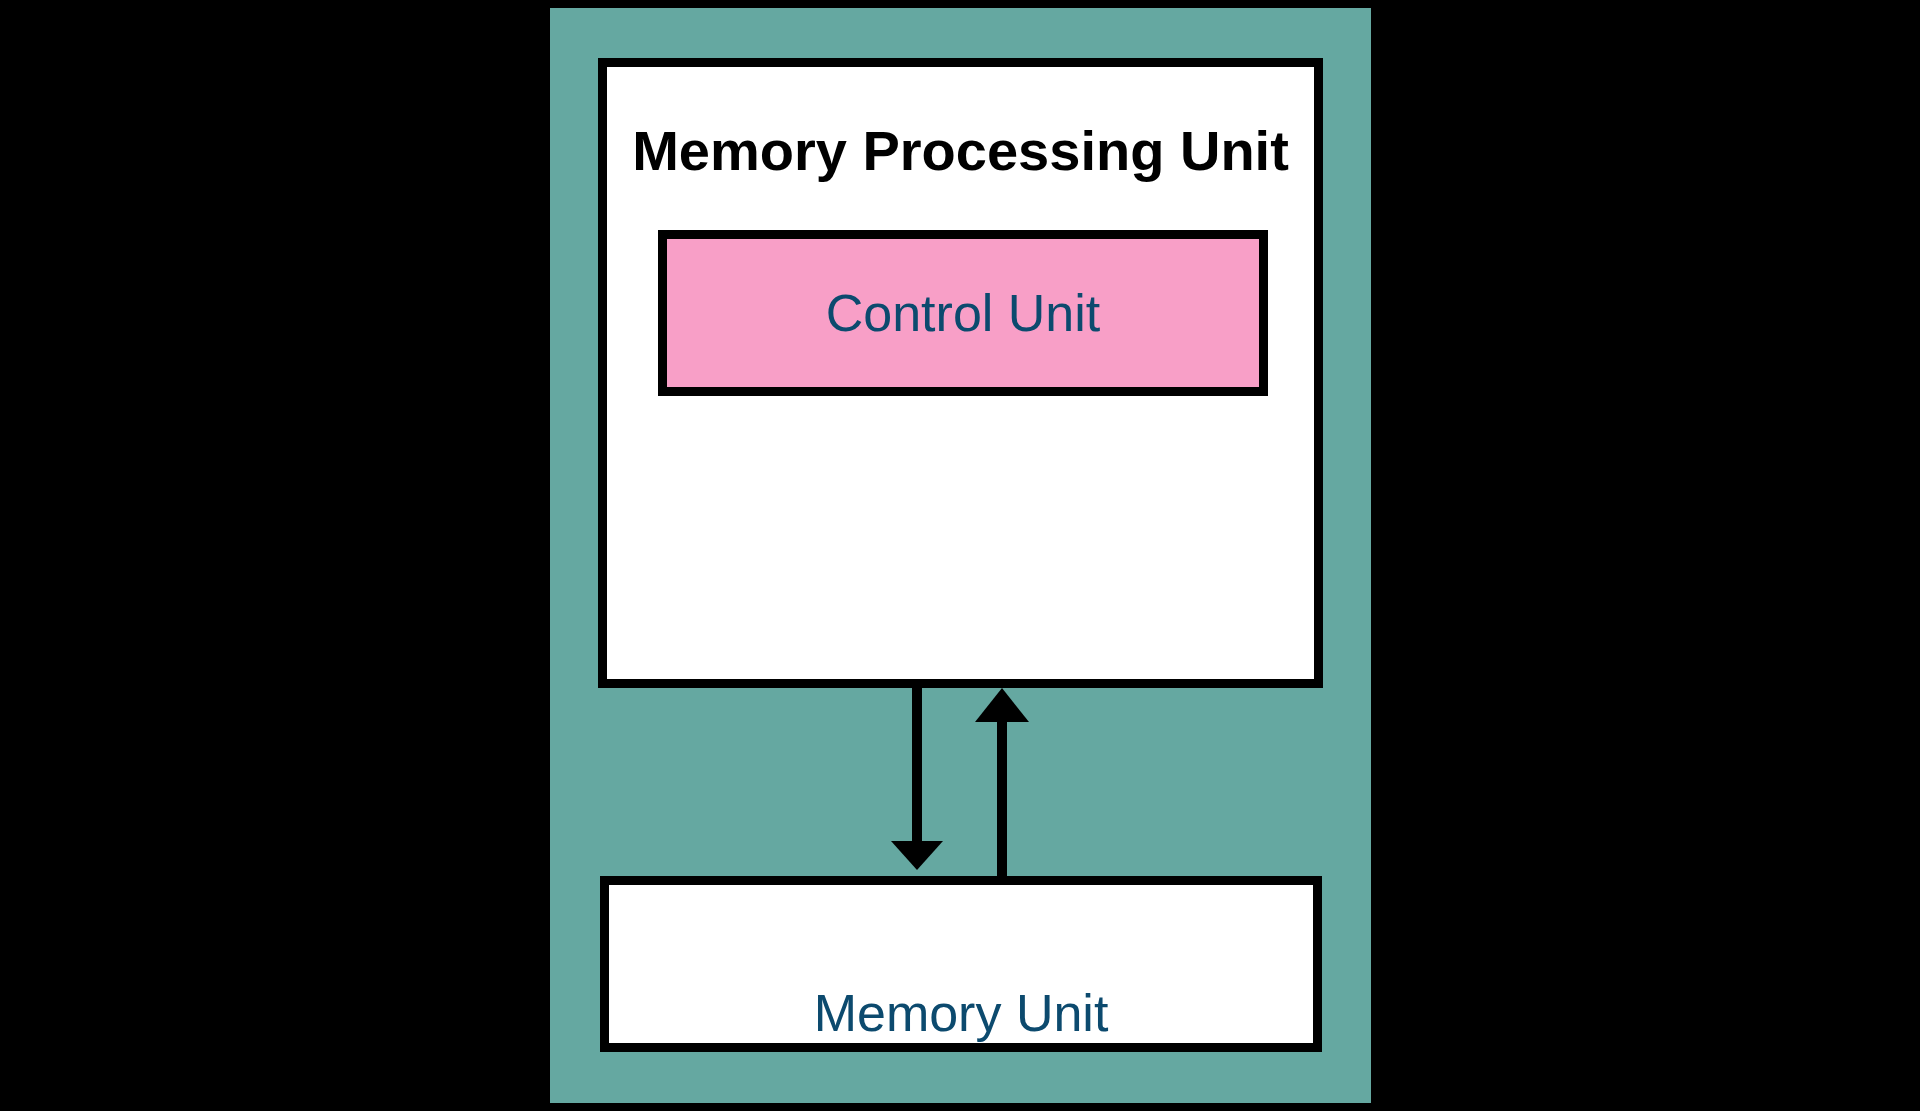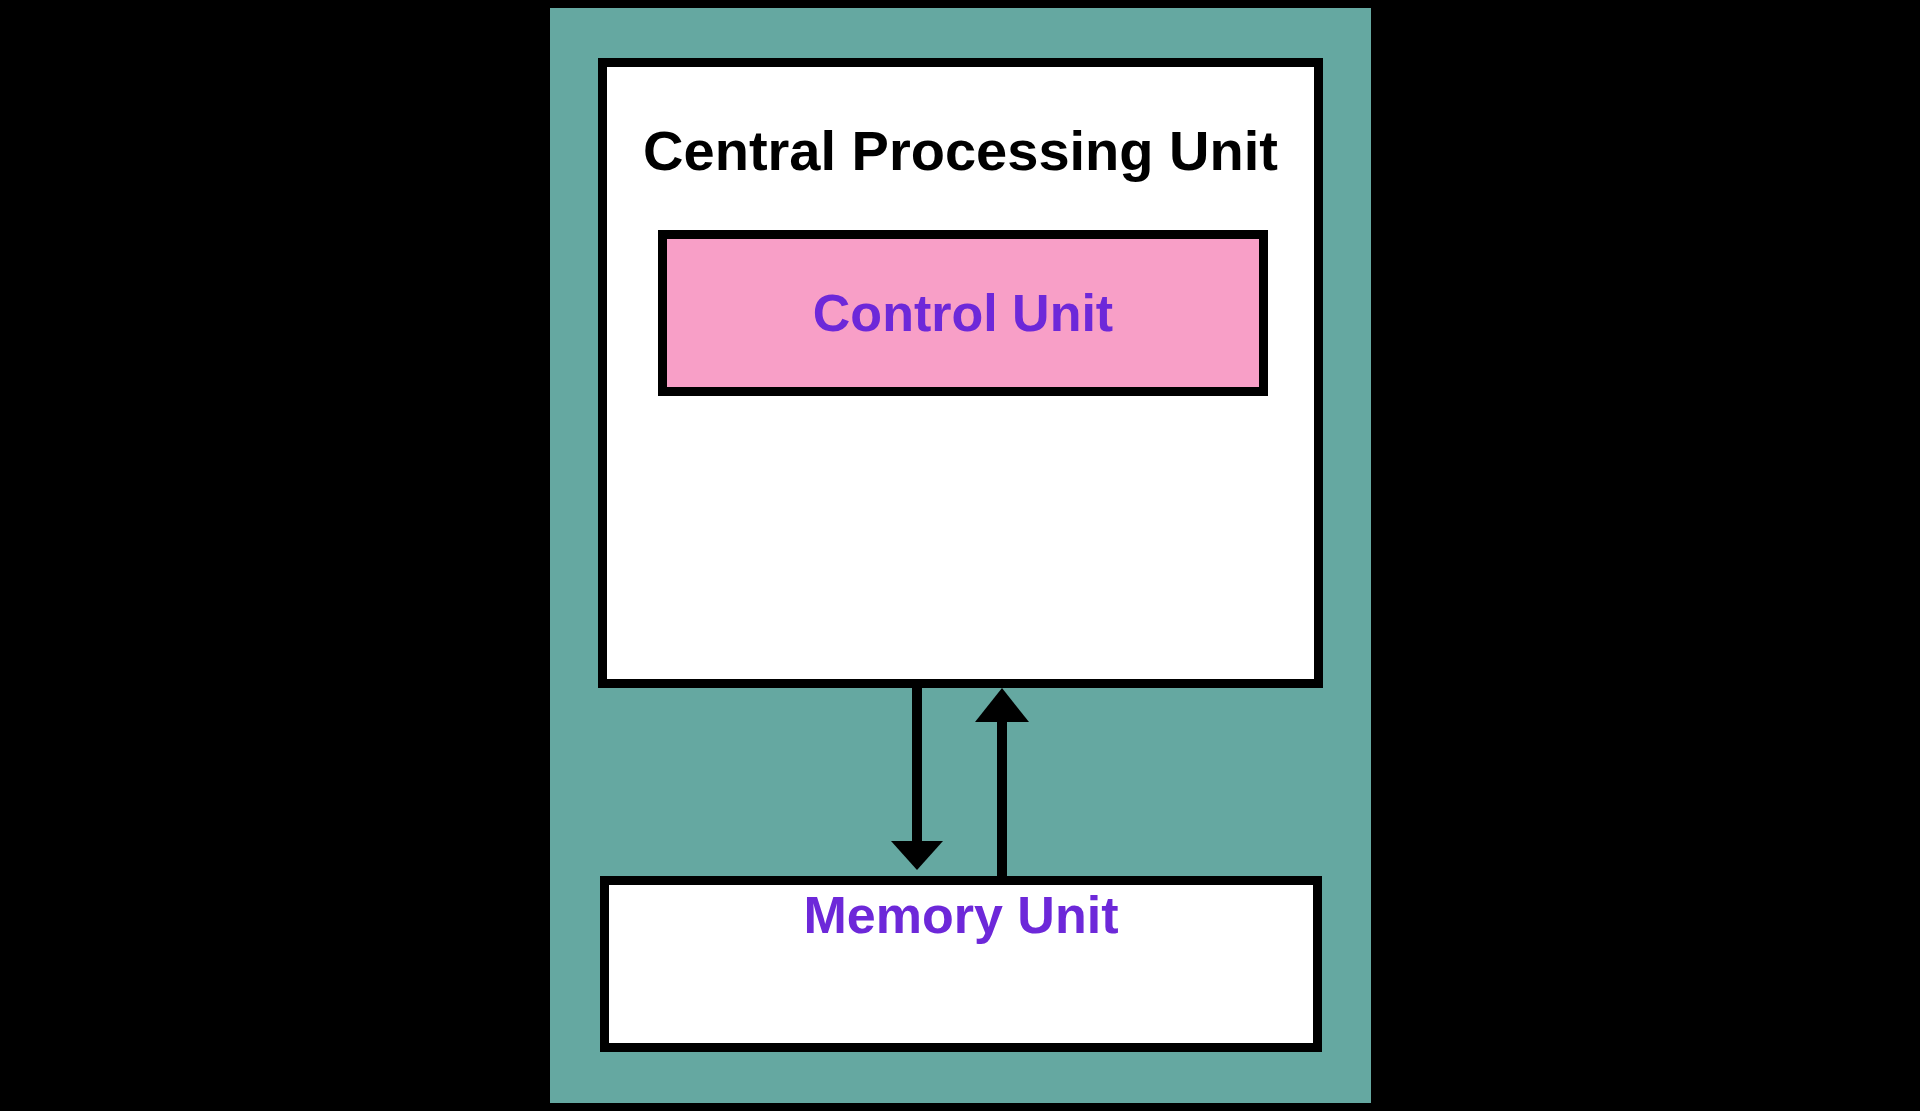--- a/index.html
+++ b/index.html
@@ -65,45 +65,45 @@
     width: 610px;
     height: 166px;
   }
   .memory-box {
     left: 50px;
     top: 868px;
     width: 722px;
     height: 176px;
     background: #FFFFFF;
     display: flex;
-    align-items: flex-start;
+    align-items: flex-end;
     justify-content: center;
   }
   .box-label {
     font-size: 52px;
-    font-weight: bold;
-    color: #6d28d9;
+    font-weight: normal;
+    color: #0c4a6e;
     white-space: nowrap;
   }
   .arrows {
     position: absolute;
     left: 300px;
     top: 680px;
     width: 300px;
     height: 189px;
   }
 </style>
 </head>
 <body>
 
 <div class="stage">
   <div class="board">
 
     <div class="box cpu-box">
-      <div class="cpu-title">Central Processing Unit</div>
+      <div class="cpu-title">Memory Processing Unit</div>
 
       <div class="box inner-box control-box">
         <span class="box-label">Control Unit</span>
       </div>
 
     </div>
 
     <svg class="arrows" viewBox="0 0 300 189" xmlns="http://www.w3.org/2000/svg">
 
       <g>

